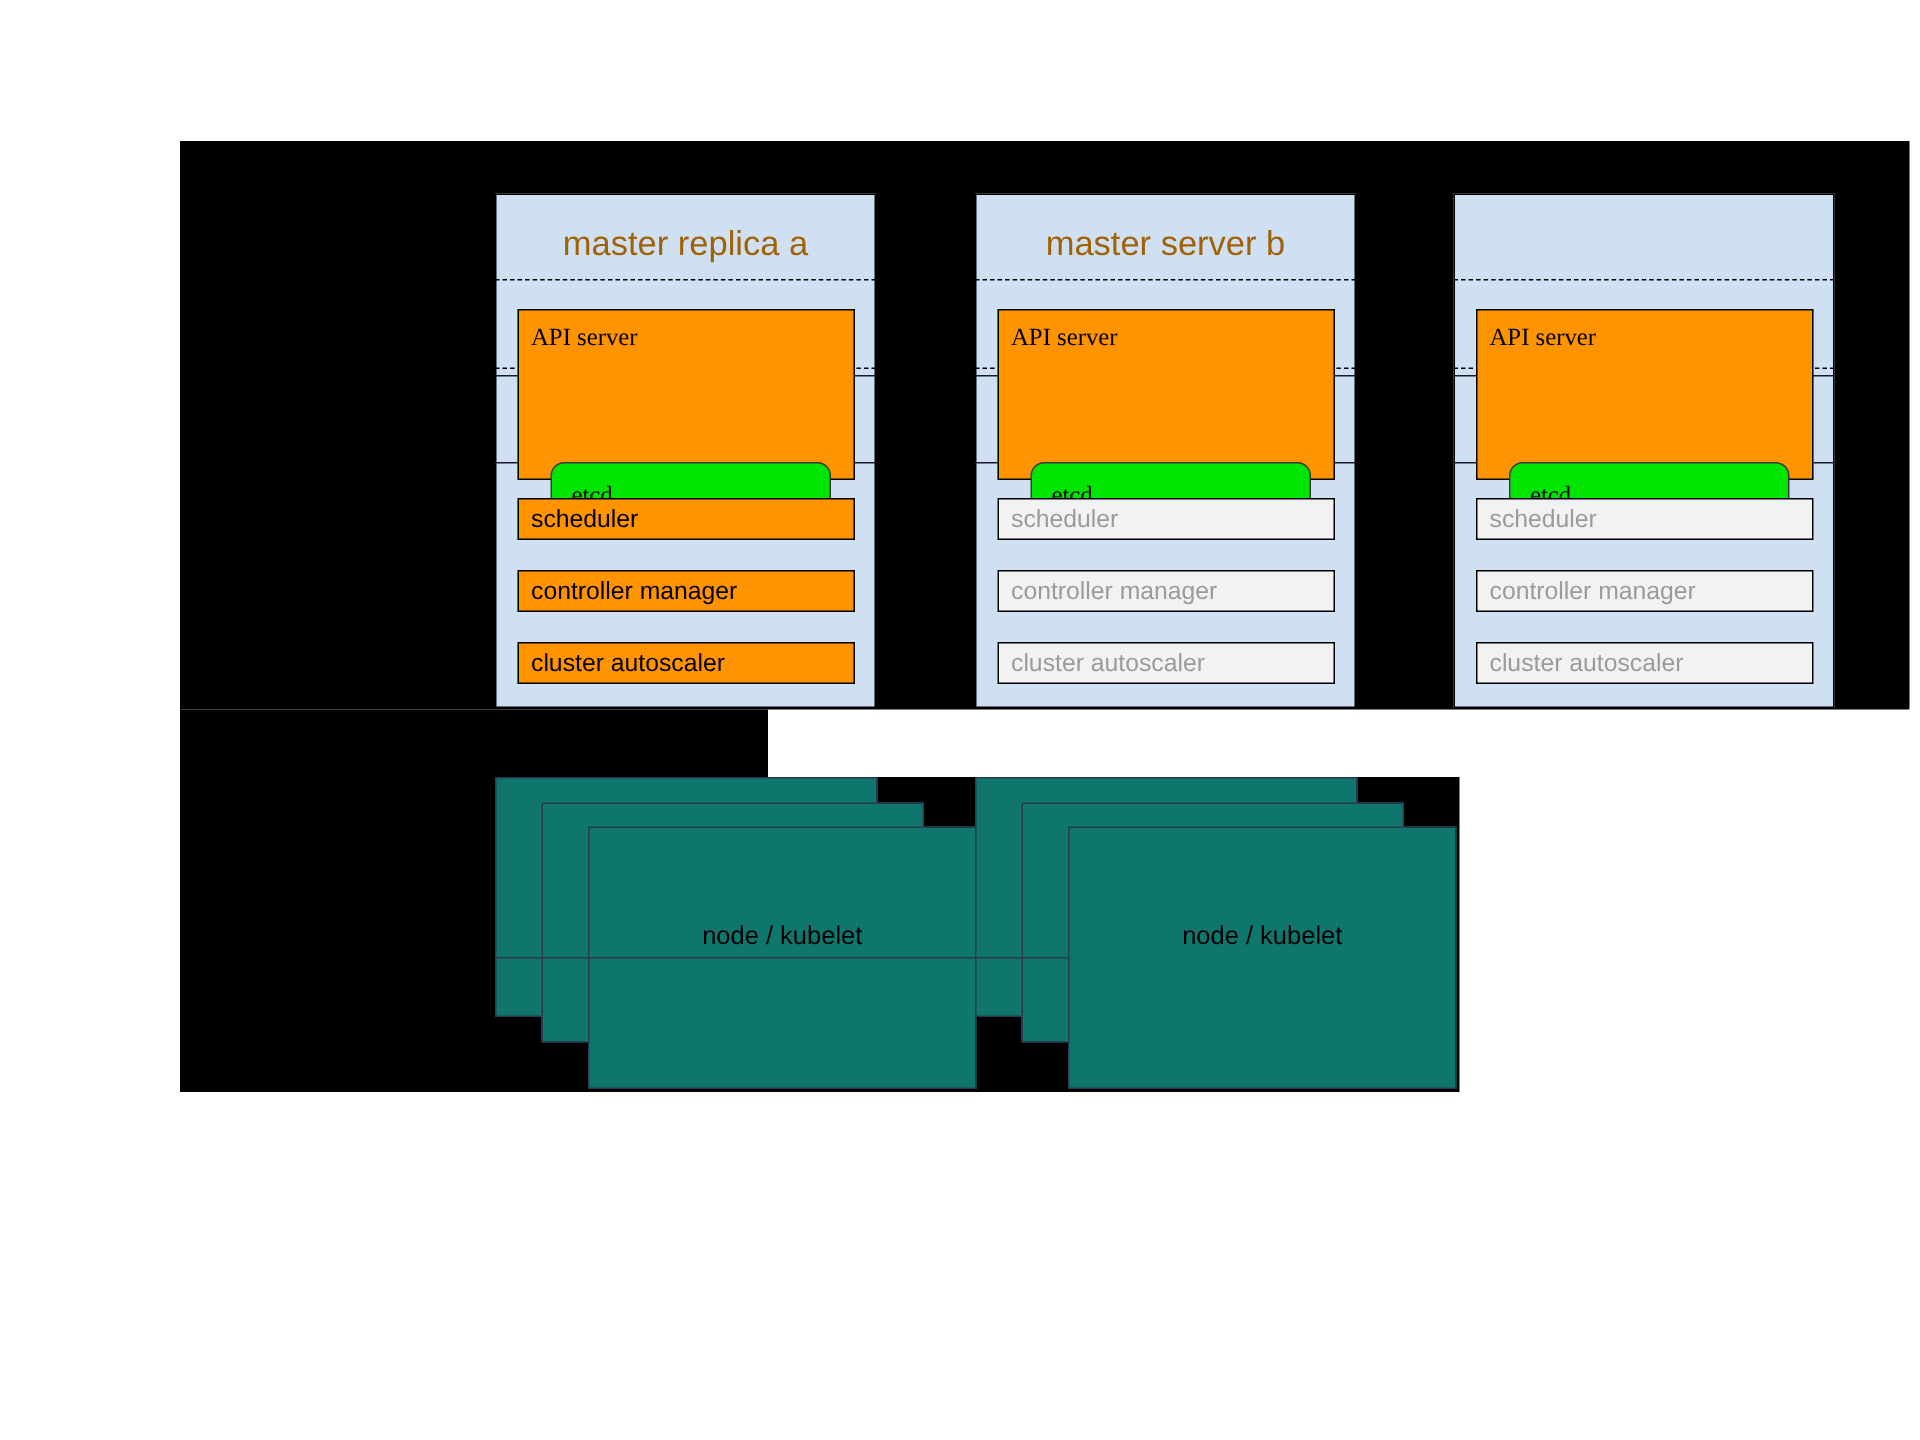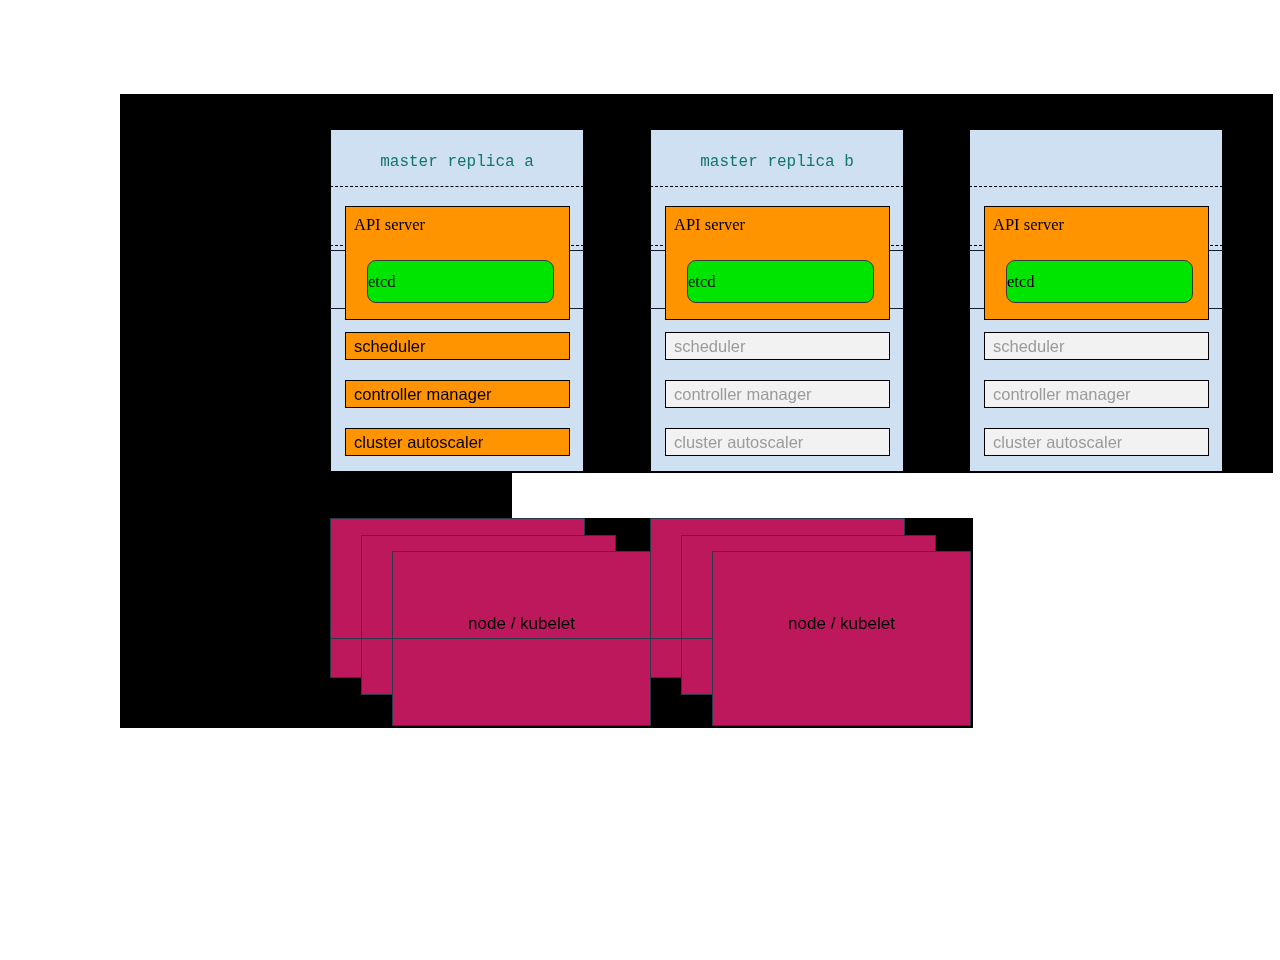--- a/index.html
+++ b/index.html
@@ -28,24 +28,23 @@
     background: #cfe0f3;
     border: 1px solid #000000;
     box-sizing: border-box;
   }
   .replica-title {
     position: absolute;
     left: 0;
     right: 0;
     top: 22px;
     text-align: center;
-    font-size: 16px;
-    color: #0f766e;
+    font-size: 23px;
+    color: #a16207;
     line-height: 20px;
-    font-family: Liberation Mono, monospace;
   }
   .dash-line {
     position: absolute;
     left: -1px;
     right: -1px;
     border-top: 1px dashed #000000;
     height: 0;
   }
   .solid-line {
     position: absolute;
@@ -91,29 +90,31 @@
     line-height: 1;
   }
   .etcd {
     position: absolute;
     box-sizing: border-box;
     background: #00e500;
     border: 1px solid #3a3a3a;
     border-radius: 9px;
     display: flex;
     align-items: center;
+    padding-left: 13px;
     font-size: 16.5px;
     color: #000000;
+    margin-top: 48px;
   }
 
   
   .node-card {
     position: absolute;
     box-sizing: border-box;
-    background: #be185d;
+    background: #0f766e;
     border: 1px solid #2b3a4a;
   }
   .node-label {
     position: absolute;
     left: 0;
     right: 0;
     top: 62px;
     text-align: center;
     font-size: 17px;
     color: #000000;
@@ -151,21 +152,21 @@
     </div>
     <div class="comp on" style="left:14px; top:250px; width:225px; height:28px;">
       <span>controller manager</span>
     </div>
     <div class="comp on" style="left:14px; top:298px; width:225px; height:28px;">
       <span>cluster autoscaler</span>
     </div>
   </div>
 
   <div class="replica" style="left:650px; top:129px; width:254px; height:343px;">
-    <div class="replica-title">master replica b</div>
+    <div class="replica-title">master server b</div>
     <div class="dash-line" style="top:56px;"></div>
     <div class="dash-line" style="top:115px;"></div>
     <div class="solid-line" style="top:120px;"></div>
     <div class="solid-line" style="top:178px;"></div>
 
     <div class="apiserver" style="left:14px; top:76px; width:225px; height:114px;">
       <span class="apiserver-label">API server</span>
       <div class="etcd" style="left:21px; top:53px; width:187px; height:43px;">etcd</div>
     </div>
 

